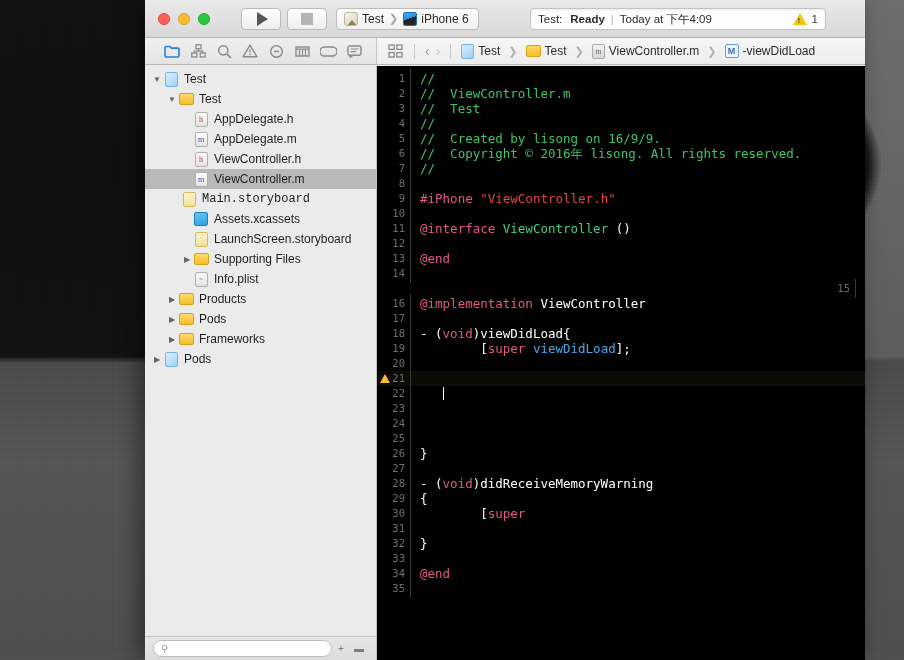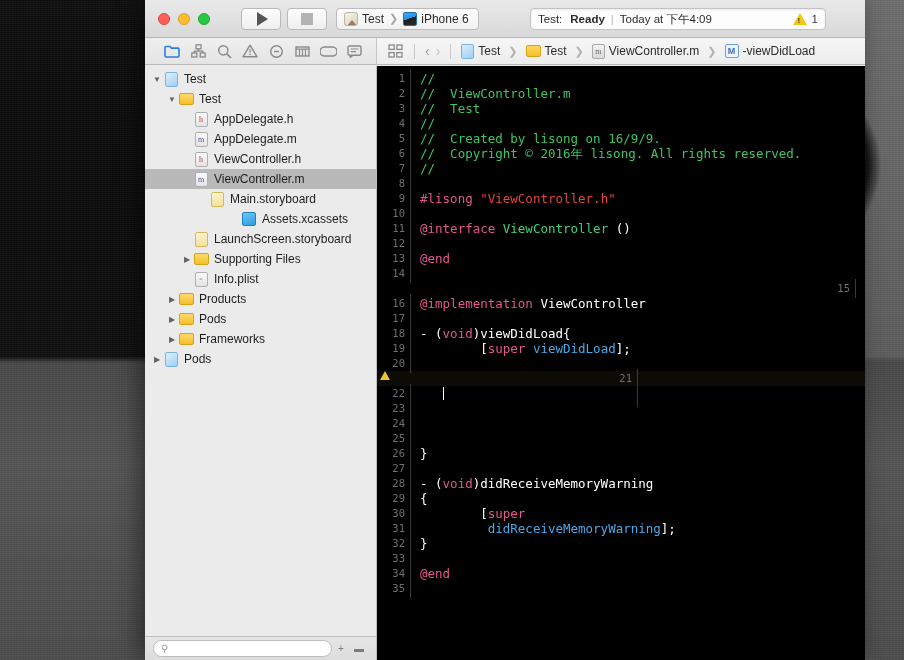--- a/index.html
+++ b/index.html
@@ -246,21 +246,21 @@
   #editor {
     flex: 1; background: #000; position: relative; overflow: hidden;
   }
   #code {
     font-family: "DejaVu Sans Mono", monospace;
     font-size: 12.5px;
     line-height: 15px;
     padding-top: 5px;
   }
   .cl { display: flex; height: 15px; align-items: center; }
-  .cl.warn-line { background: rgba(255,214,90,.05); flex-direction: column; }
+  .cl.warn-line { background: rgba(255,214,90,.05); }
   .gutter-warn {
     position: absolute; left: 2px; width: 12px;
     display: flex; align-items: center; justify-content: center;
   }
   .gw-tri {
     width:0;height:0;
     border-left:5px solid transparent;border-right:5px solid transparent;border-bottom:9px solid #f2c033;
   }
   .ln {
     width: 34px; flex: 0 0 34px;
@@ -465,28 +465,28 @@
             </span>
             <span>ViewController.h</span>
           </div>
           <div class="row selected" style="padding-left: 36px;">
             <span class="disc none"></span>
             <span class="ico">
               <span class="im">m</span>
             </span>
             <span>ViewController.m</span>
           </div>
-          <div class="row" style="padding-left: 52px;">
+          <div class="row" style="padding-left: 24px; font-family: Liberation Mono, monospace;">
             <span class="disc none"></span>
             <span class="ico">
               <span class="istory"></span>
             </span>
             <span>Main.storyboard</span>
           </div>
-          <div class="row" style="padding-left: 36px; margin-left: 48px;">
+          <div class="row" style="padding-left: 36px;">
             <span class="disc none"></span>
             <span class="ico">
               <span class="iassets"></span>
             </span>
             <span>Assets.xcassets</span>
           </div>
           <div class="row" style="padding-left: 36px;">
             <span class="disc none"></span>
             <span class="ico">
               <span class="istory"></span>
@@ -575,21 +575,21 @@
           <div class="cl" style="position: relative;">
             <span class="ln">7</span>
             <span class="src"><span class="c-comment">//</span></span>
           </div>
           <div class="cl" style="position: relative;">
             <span class="ln">8</span>
             <span class="src"></span>
           </div>
           <div class="cl" style="position: relative;">
             <span class="ln">9</span>
-            <span class="src"><span class="c-pre">#lisong </span><span class="c-string">"ViewController.h"</span></span>
+            <span class="src"><span class="c-pre">#iPhone </span><span class="c-string">"ViewController.h"</span></span>
           </div>
           <div class="cl" style="position: relative;">
             <span class="ln">10</span>
             <span class="src"></span>
           </div>
           <div class="cl" style="position: relative;">
             <span class="ln">11</span>
             <span class="src"><span class="c-kw">@interface </span><span class="c-class">ViewController</span><span class="c-plain"> ()</span></span>
           </div>
           <div class="cl" style="position: relative;">
@@ -666,21 +666,20 @@
           <div class="cl" style="position: relative;">
             <span class="ln">29</span>
             <span class="src"><span class="c-plain">{</span></span>
           </div>
           <div class="cl" style="position: relative;">
             <span class="ln">30</span>
             <span class="src"><span class="c-plain">        [</span><span class="c-kw">super</span></span>
           </div>
           <div class="cl" style="position: relative;">
             <span class="ln">31</span>
-            <span class="src"><span class="c-plain">         </span><span class="c-method">didReceiveMemoryWarning</span><span class="c-plain">];</span></span>
           </div>
           <div class="cl" style="position: relative;">
             <span class="ln">32</span>
             <span class="src"><span class="c-plain">}</span></span>
           </div>
           <div class="cl" style="position: relative;">
             <span class="ln">33</span>
             <span class="src"></span>
           </div>
           <div class="cl" style="position: relative;">

